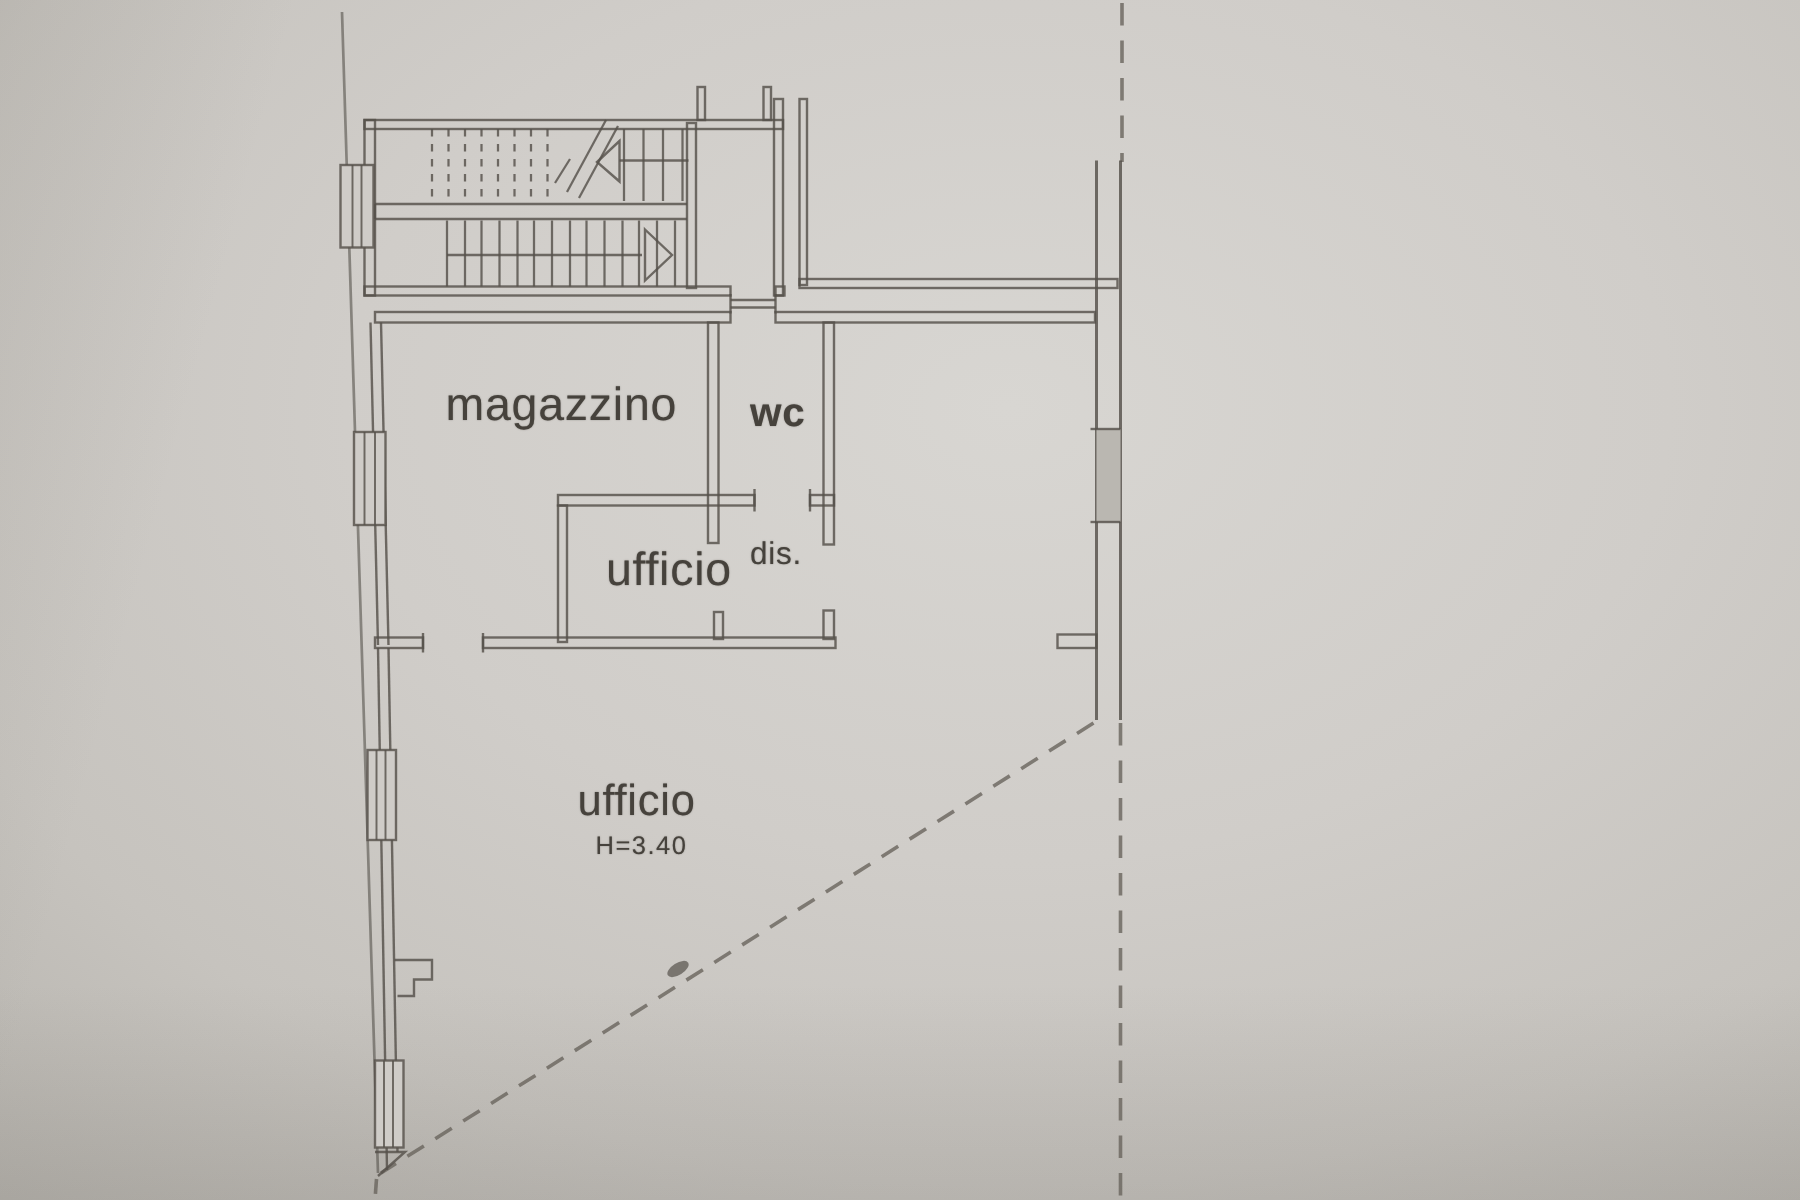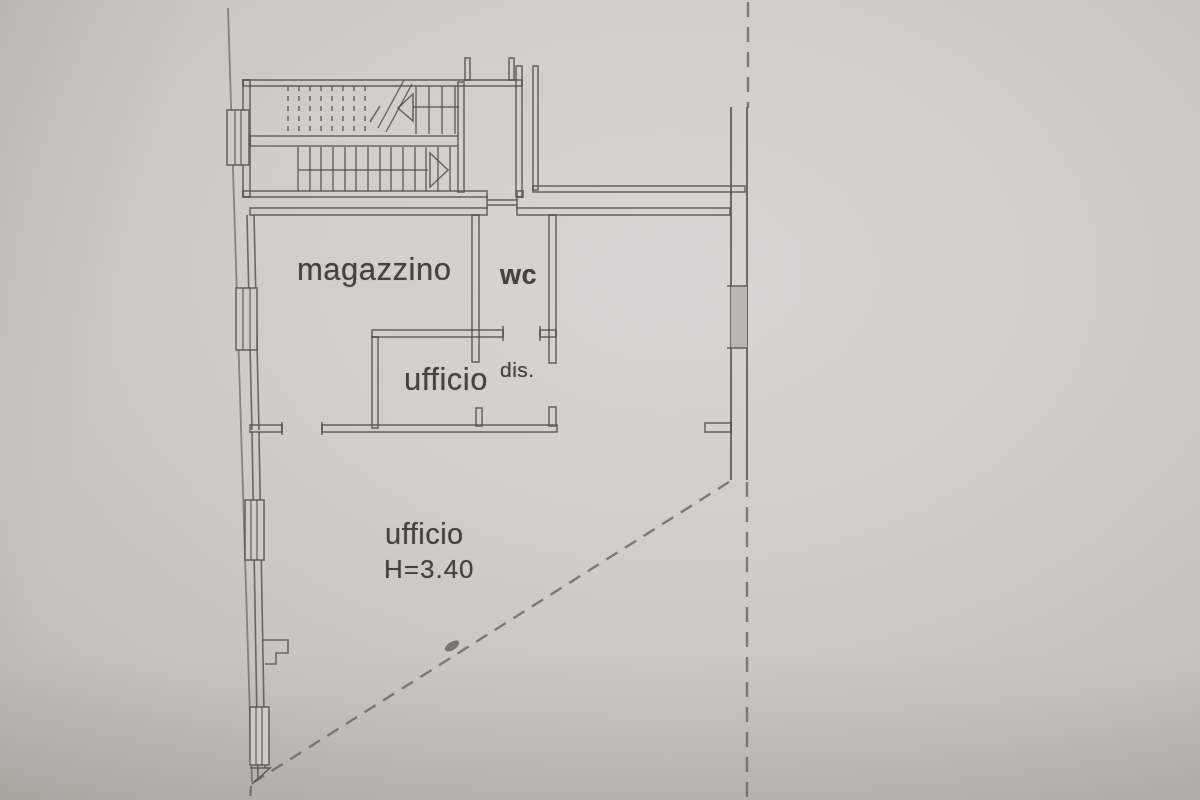--- a/index.html
+++ b/index.html
@@ -19,21 +19,21 @@
     color:#46423c;
     text-shadow:0 0 1px rgba(70,66,60,0.55);
     white-space:nowrap;
     letter-spacing:0.5px;
   }
   .lbl-magazzino{left:297px;top:252px;font-size:31px;}
   .lbl-wc{left:500px;top:260px;font-size:27px;font-weight:bold;}
   .lbl-ufficio{left:404px;top:362px;font-size:31px;}
   .lbl-dis{left:500px;top:358px;font-size:21px;}
   .lbl-frantoio{left:385px;top:518px;font-size:29px;}
-  .lbl-h{left:384px;top:554px;font-size:26px;letter-spacing:1px;}
+  .lbl-h{left:397px;top:554px;font-size:17px;letter-spacing:1px;}
 </style>
 </head>
 <body>
 
 <div class="photo">
 
   <svg class="plan-svg" width="1200" height="800" viewBox="0 0 1200 800">
     <g stroke="#55514b" stroke-opacity="0.82" fill="none" stroke-width="1.6">
 
       <g>

